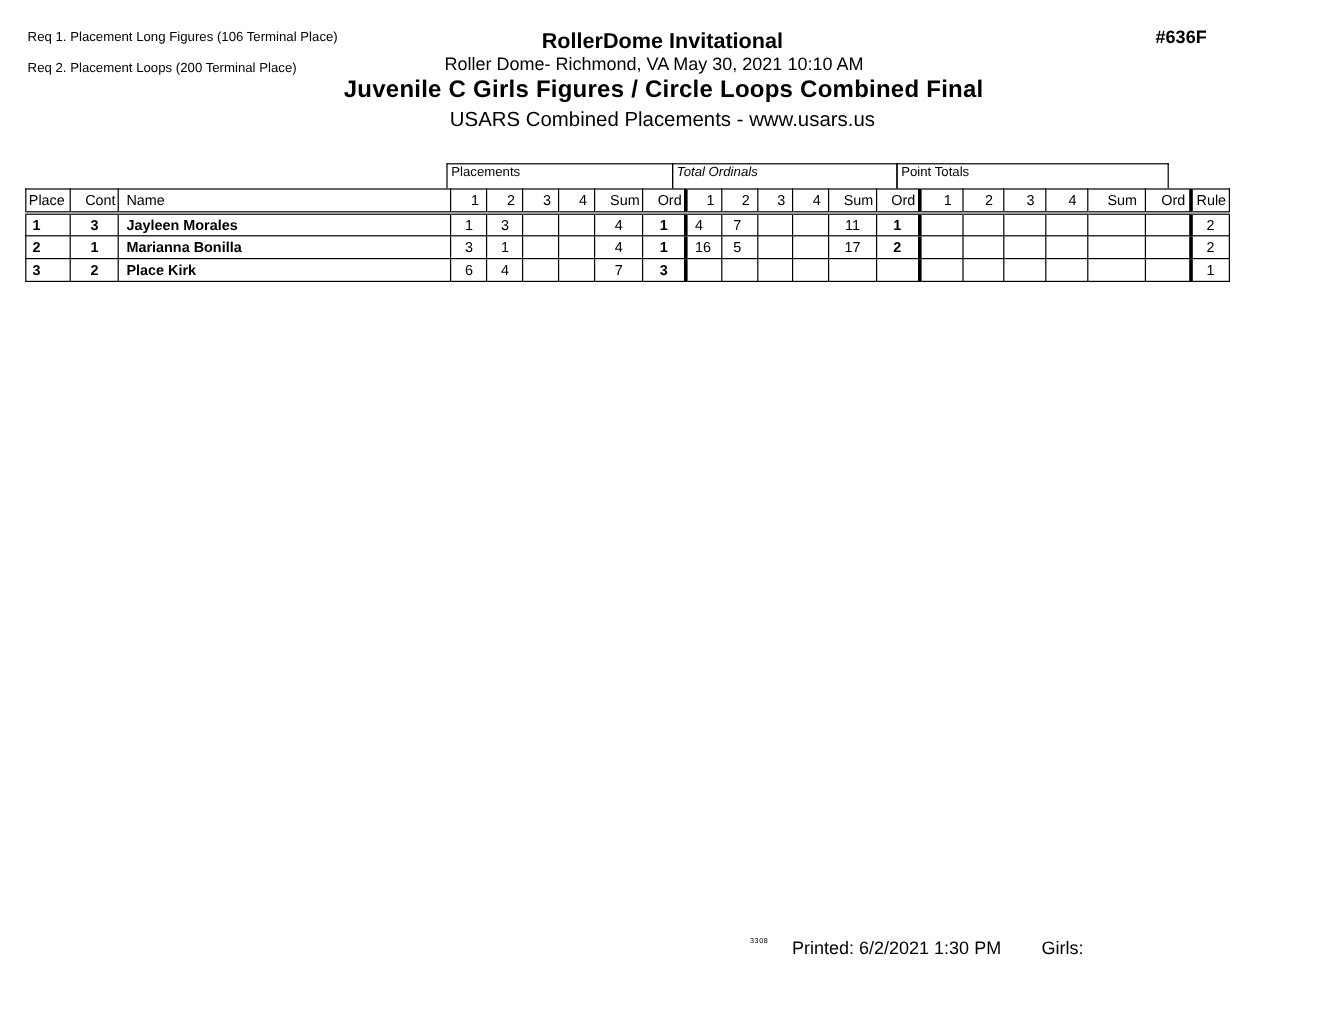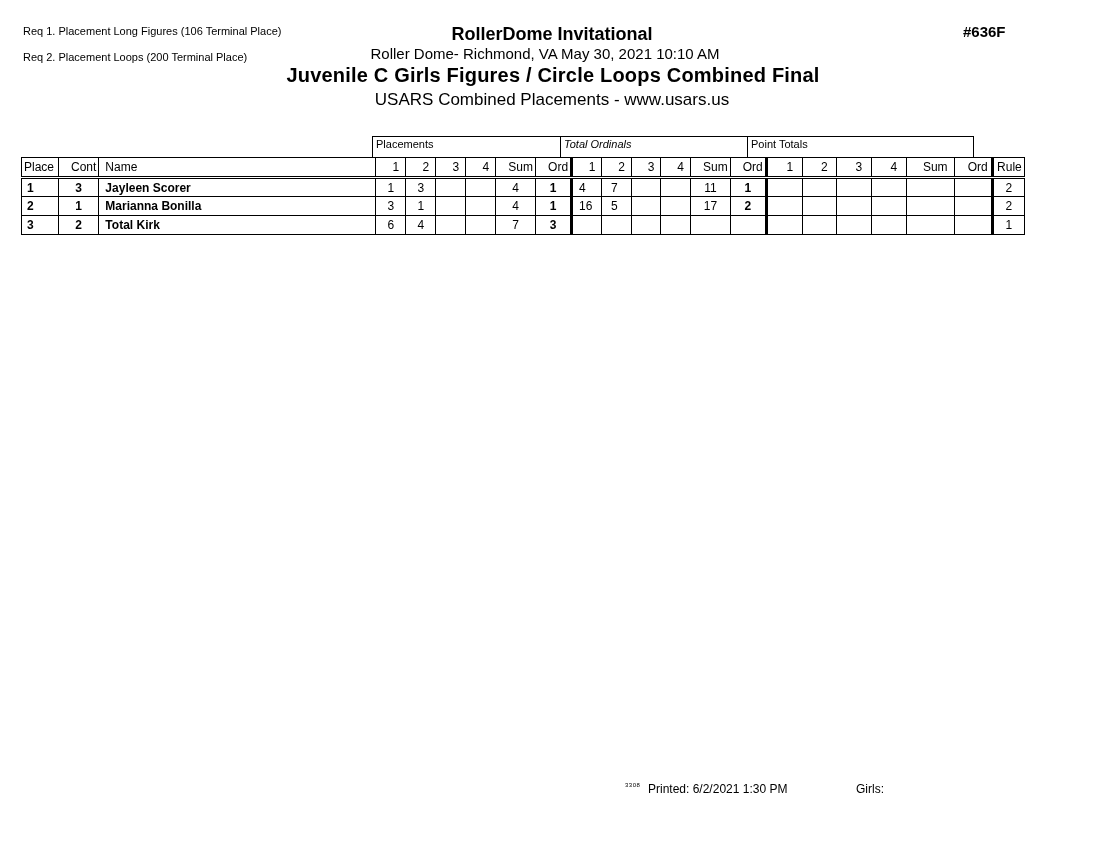--- a/index.html
+++ b/index.html
@@ -12,21 +12,21 @@
   .combined { font-size:17px; left:0; width:1104px; text-align:center; }
   .evnum { font-size:15px; font-weight:bold; left:963px; top:23px; }
   .grp { position:absolute; border:1px solid #000; border-bottom:none; font-size:11px; padding:1px 3px; box-sizing:border-box; height:21px; }
   table.res { position:absolute; left:21px; top:157px; border-collapse:collapse; font-size:12px; table-layout:fixed; }
   table.res td { border:1px solid #000; height:19px; padding:0 2px; box-sizing:border-box; }
   table.res tr.hdr td { height:20px; border-bottom:3px double #000; text-align:center;padding-left:12px; }
   table.res td.l { text-align:left; padding-left:6px; }
   table.res td.c { text-align:center; }
   .b { font-weight:bold; }
   .thick-l { border-left:3px solid #000 !important; }
-  .footer { font-size:12px; top:782px; }
+  .footer { font-size:15px; top:782px;margin-left:12px; }
   .tiny { font-size:6px; left:625px; top:782px; letter-spacing:0.5px; }
 </style>
 </head>
 <body>
 
 <div class="abs req" style="top:25px;">Req  1.  Placement Long Figures (106 Terminal Place)</div>
 <div class="abs req" style="top:51px;">Req  2.  Placement Loops (200 Terminal Place)</div>
 
 <div class="abs title" style="top:24px;">RollerDome Invitational</div>
 <div class="abs subtitle" style="top:45px;">Roller Dome- Richmond, VA  May 30, 2021  10:10 AM</div>
@@ -85,21 +85,21 @@
     <td>3</td>
     <td>4</td>
     <td>Sum</td>
     <td>Ord</td>
     <td class="thick-l" style="text-align:right;padding-left:1px;">Rule</td>
   </tr>
 
   <tr>
     <td class="l b" style="padding-left:5px;">1</td>
     <td class="c b">3</td>
-    <td class="l b">Jayleen Scorer</td>
+    <td class="l b">Jayleen Morales</td>
     <td class="c">1</td>
     <td class="c">3</td>
     <td class="c"></td>
     <td class="c"></td>
     <td class="c">4</td>
     <td class="c b">1</td>
     <td class="l thick-l" style="padding-left:6px;">4</td>
     <td class="l" style="padding-left:9px;">7</td>
     <td class="c"></td>
     <td class="c"></td>
@@ -135,21 +135,21 @@
     <td class="c"></td>
     <td class="c"></td>
     <td class="c"></td>
     <td class="c"></td>
     <td class="c thick-l">2</td>
   </tr>
 
   <tr>
     <td class="l b" style="padding-left:5px;">3</td>
     <td class="c b">2</td>
-    <td class="l b">Total Kirk</td>
+    <td class="l b">Place Kirk</td>
     <td class="c">6</td>
     <td class="c">4</td>
     <td class="c"></td>
     <td class="c"></td>
     <td class="c">7</td>
     <td class="c b">3</td>
     <td class="l thick-l" style="padding-left:6px;"></td>
     <td class="l" style="padding-left:9px;"></td>
     <td class="c"></td>
     <td class="c"></td>

